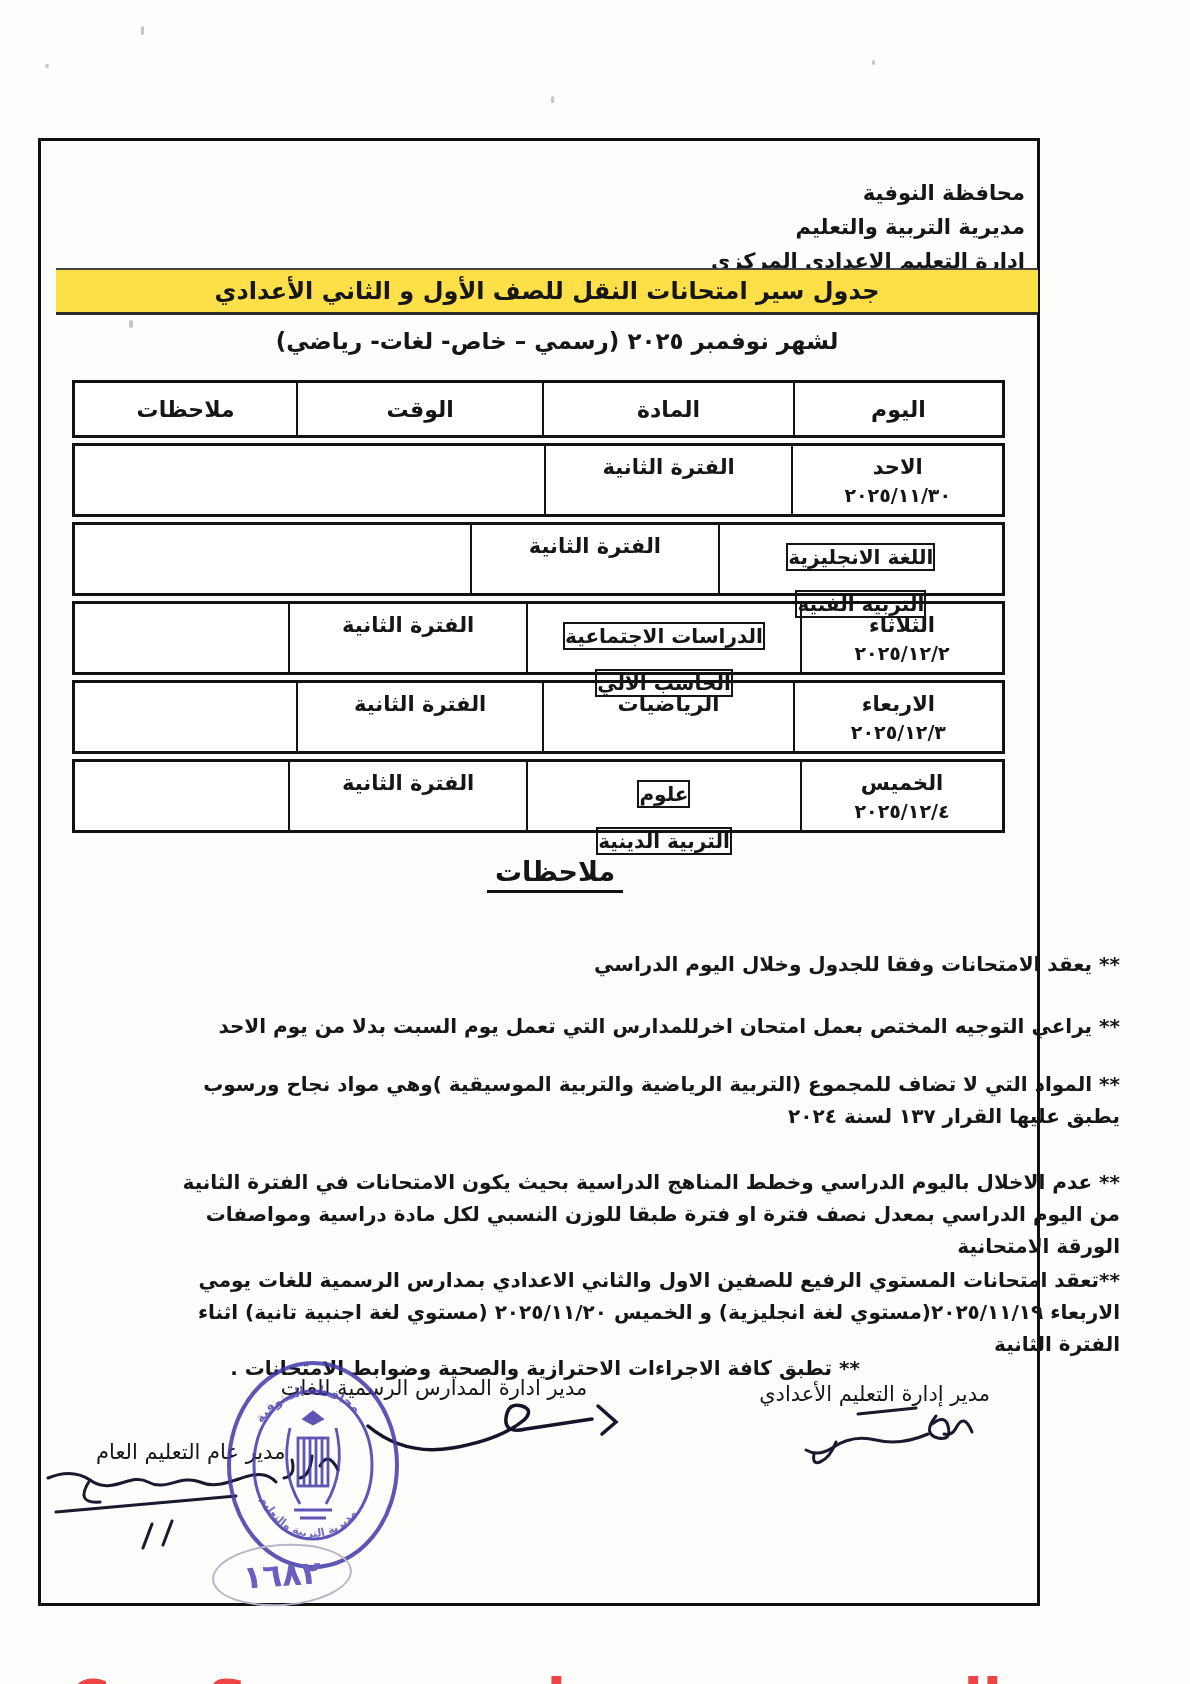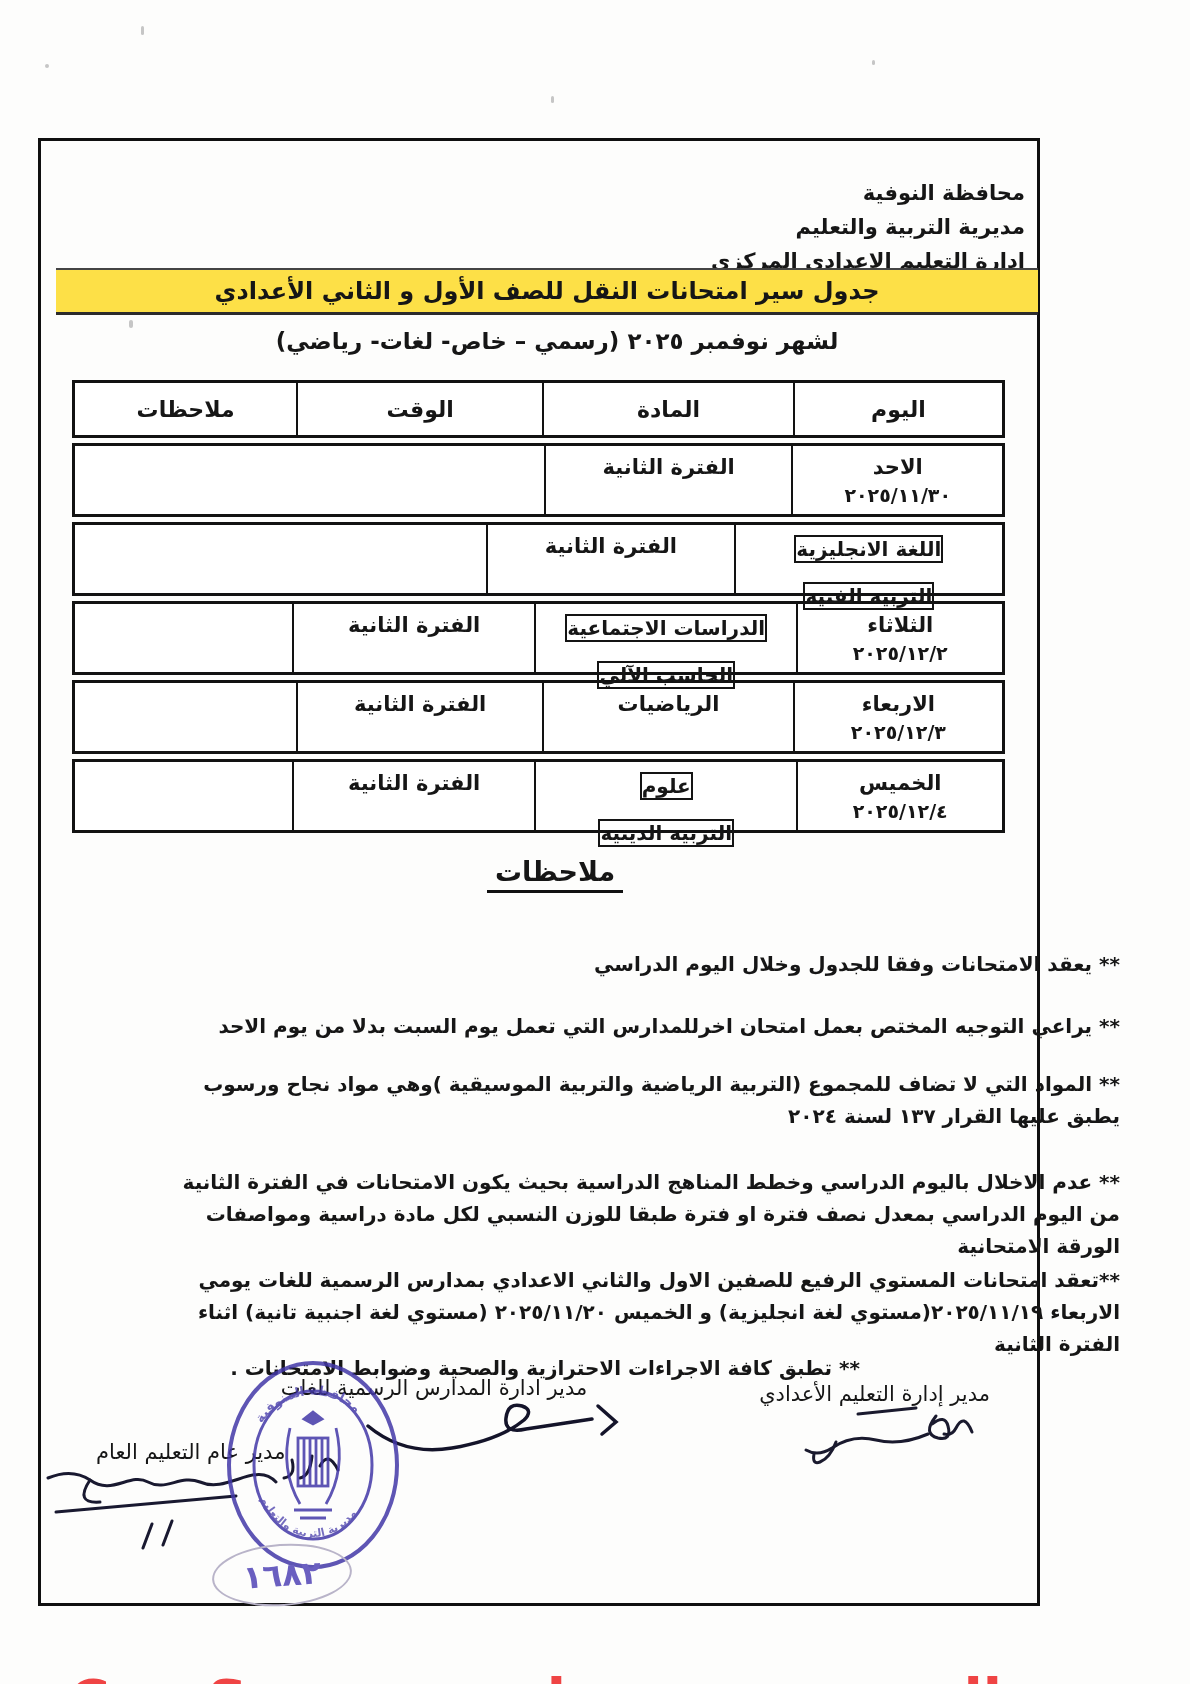--- a/index.html
+++ b/index.html
@@ -59,21 +59,21 @@
   .col-subj{width:27%;}
   .col-time{width:26.5%;}
   .col-notes{width:24%;}
   .band.head{height:52px;}
   .band.head .cell{justify-content:center; font-size:22px;}
   .band.row{height:68px;}
   .daycell{justify-content:flex-start; padding-top:6px; line-height:1.45;}
   .datetxt{font-size:19px; letter-spacing:1px;}
   .timecell{justify-content:flex-start; padding-top:9px;}
   .subj-single{justify-content:flex-start; padding-top:9px;}
-  .subj-split{justify-content:stretch; padding:8px;}
+  .subj-split{justify-content:stretch; padding:16px;}
   .subj-split .sub{
     flex:1; margin:2px 3px; border:2.5px solid #141414;
     display:flex; align-items:center; justify-content:center;
     font-size:20px;
   }
   .subj-split .sub + .sub{margin-top:17px;}
 
   
   .notes-heading{
     position:absolute; left:0; top:856px; width:1110px; text-align:center;

